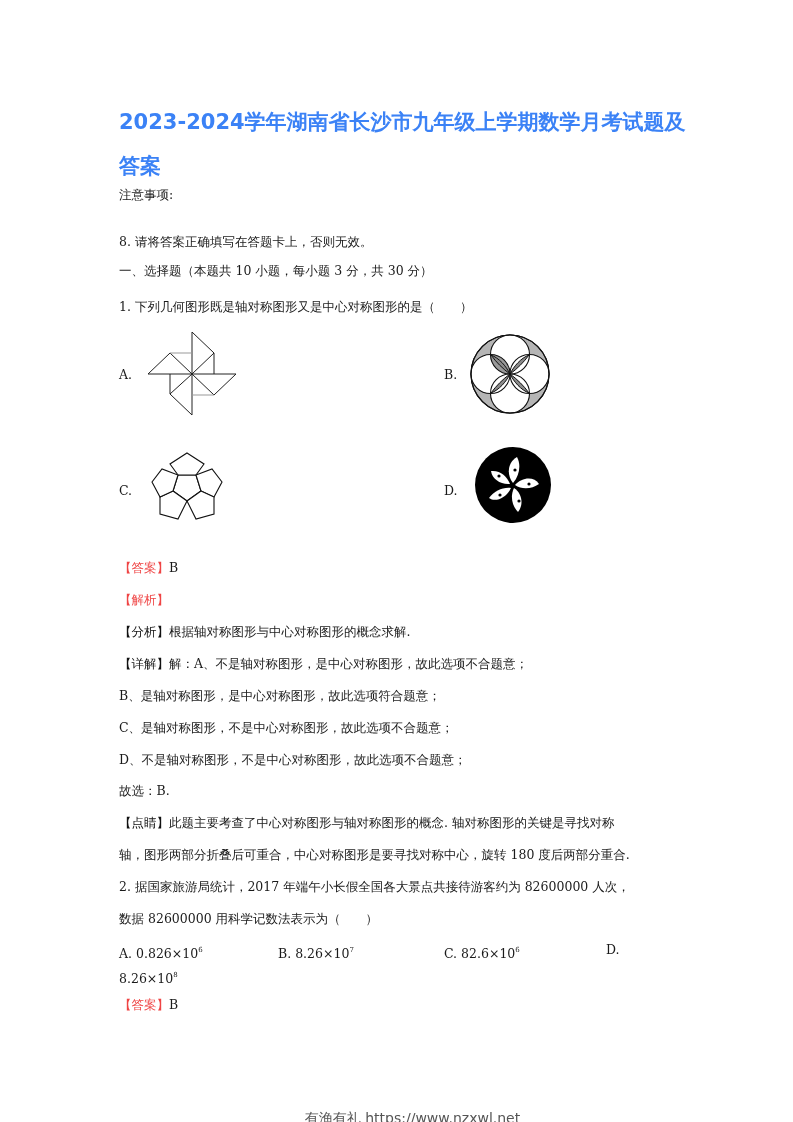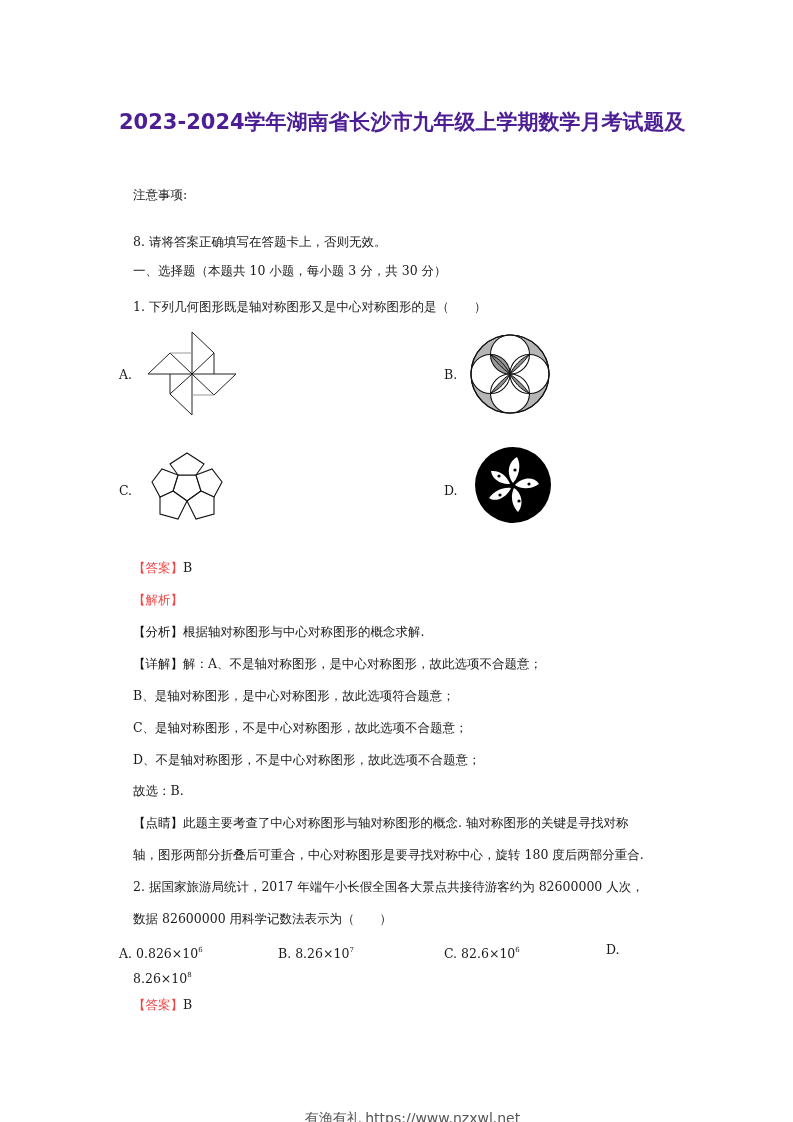--- a/index.html
+++ b/index.html
@@ -1,37 +1,38 @@
 <!DOCTYPE html>
 <html><head>
 <meta charset="utf-8">
 <style>
   html, body { margin: 0; padding: 0; background: #ffffff; }
   body { width: 793px; height: 1122px; position: relative; overflow: hidden;
          font-family: "DejaVu Serif", "Liberation Serif", serif; color: #1a1a1a; }
   .page { position: absolute; left: 0; top: 0; width: 793px; height: 1122px; }
   .title { position: absolute; left: 119px; top: 100px; width: 570px;
            font-family: "DejaVu Sans", sans-serif; font-weight: bold; font-size: 21px;
-           line-height: 44px; color: #4c1d95; }
-  .line { position: absolute; left: 133px; font-size: 12.5px; line-height: 18px; white-space: nowrap; }
+           line-height: 44px; color: #3b82f6; }
+  .line { position: absolute; left: 119px; font-size: 12.5px; line-height: 18px; white-space: nowrap; }
   .tag-blue { color: #ef4444; }
   .tag-black { color: #111; margin-top: 29px; }
   .fig { position: absolute; }
   .opt-label { position: absolute; font-size: 12.5px; }
   sup { font-size: 7px; vertical-align: 6px; }
   .footer { position: absolute; top: 1070px; left: 16px; width: 793px; text-align: center;
             font-family: "DejaVu Sans", sans-serif; font-size: 14px; color: #555; margin-top: 40px; }
 </style>
 </head>
 <body>
 
 <div class="page">
 
   <div class="title">
     <div>2023-2024学年湖南省长沙市九年级上学期数学月考试题及</div>
+    <div>答案</div>
   </div>
 
   <div class="line" style="top:186px">注意事项:</div>
   <div class="line" style="top:233px">8. 请将答案正确填写在答题卡上，否则无效。</div>
   <div class="line" style="top:262px">一、选择题（本题共 10 小题，每小题 3 分，共 30 分）</div>
   <div class="line" style="top:298px">1. 下列几何图形既是轴对称图形又是中心对称图形的是（　　）</div>
 
   <div class="opt-label" style="left:119px; top:367px">A.</div>
   <svg class="fig" style="left:145px; top:332px" width="95" height="85" viewBox="0 0 95 85">
     <g fill="none" stroke="#222" stroke-width="1">

